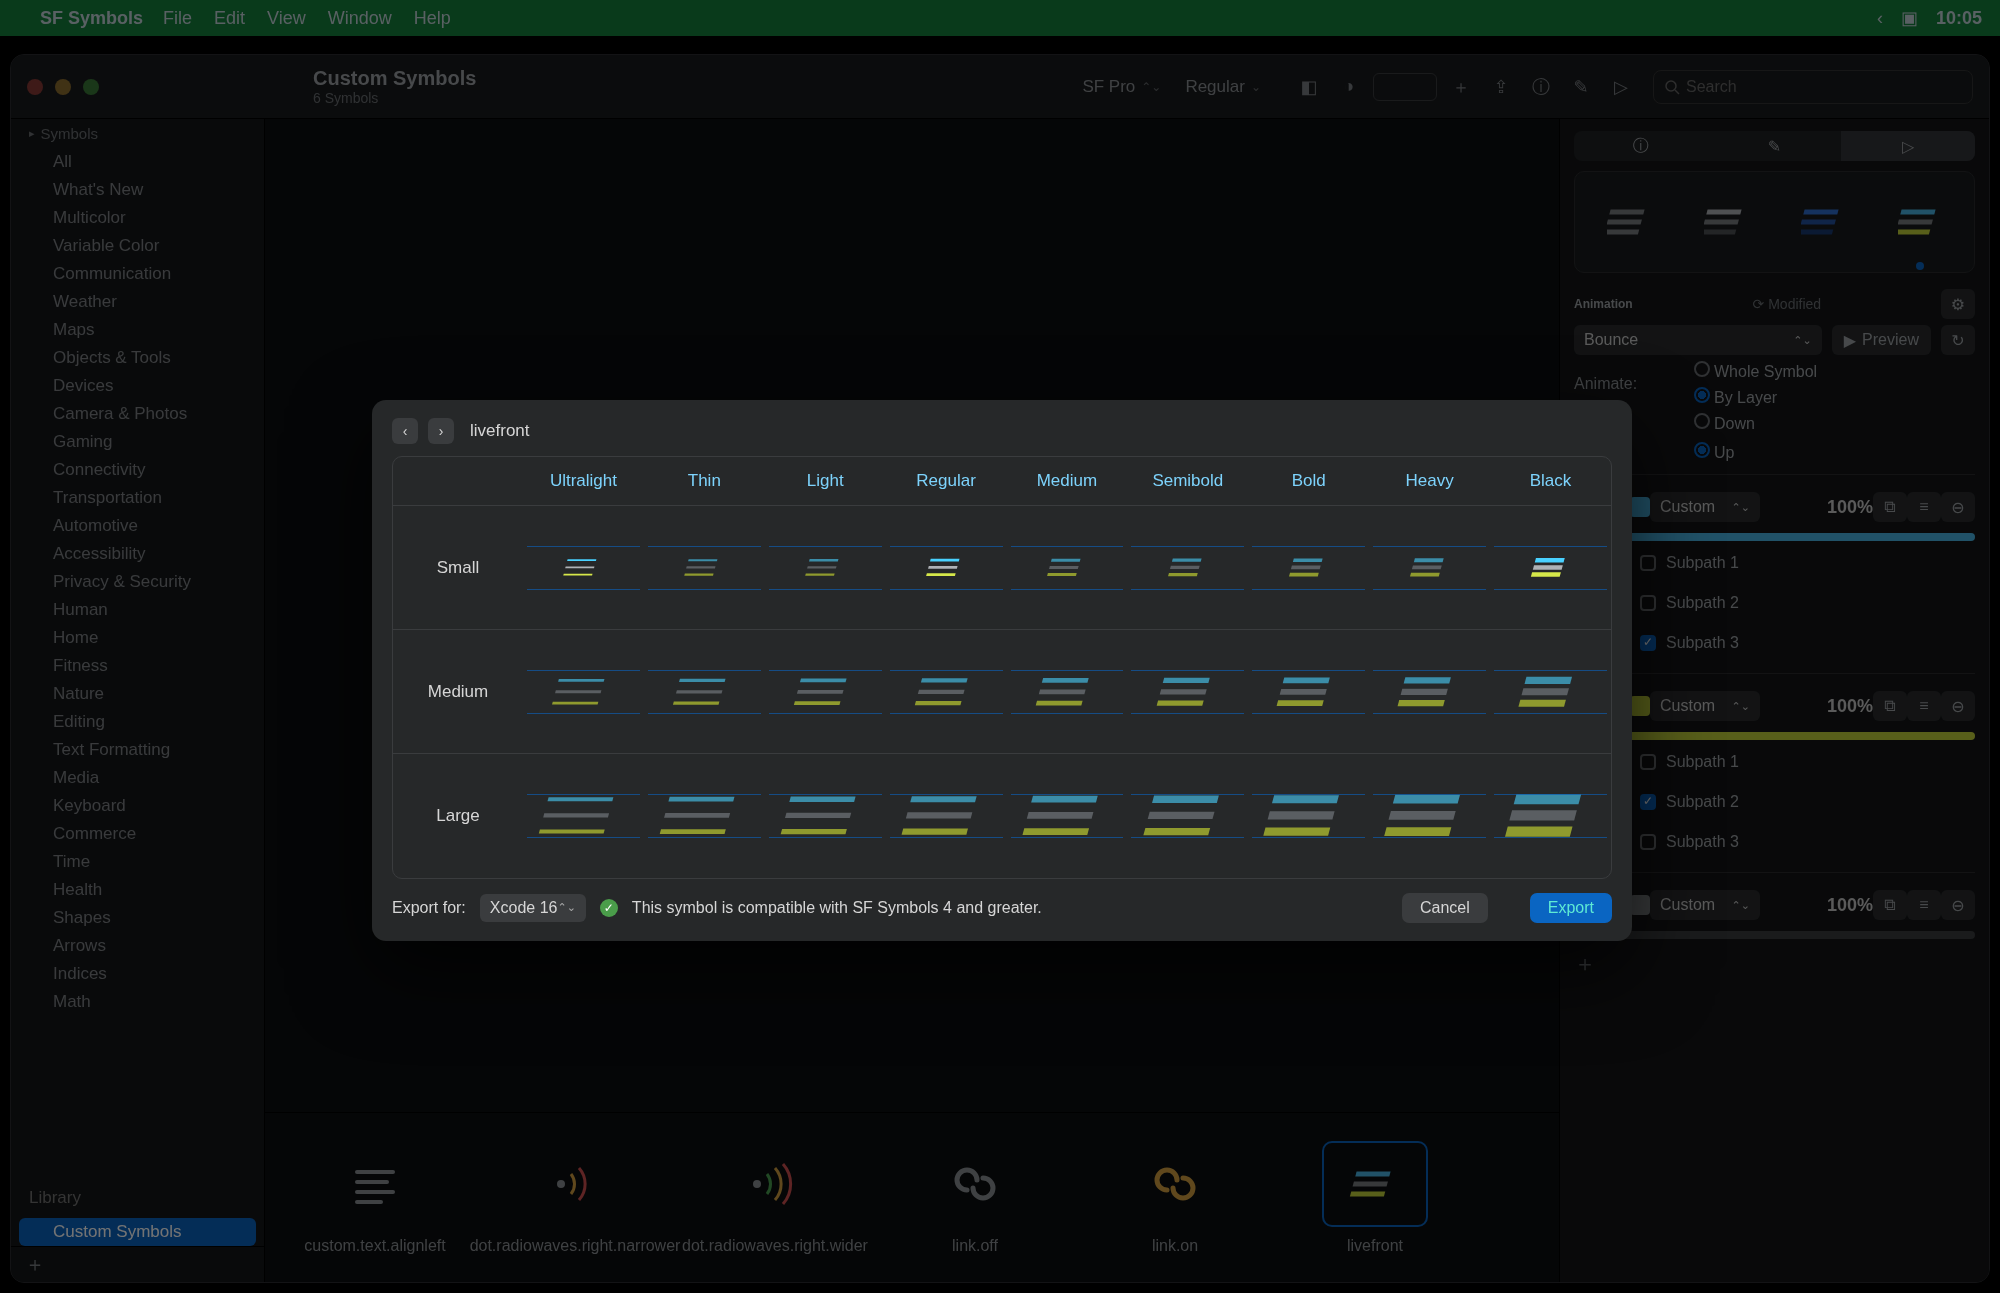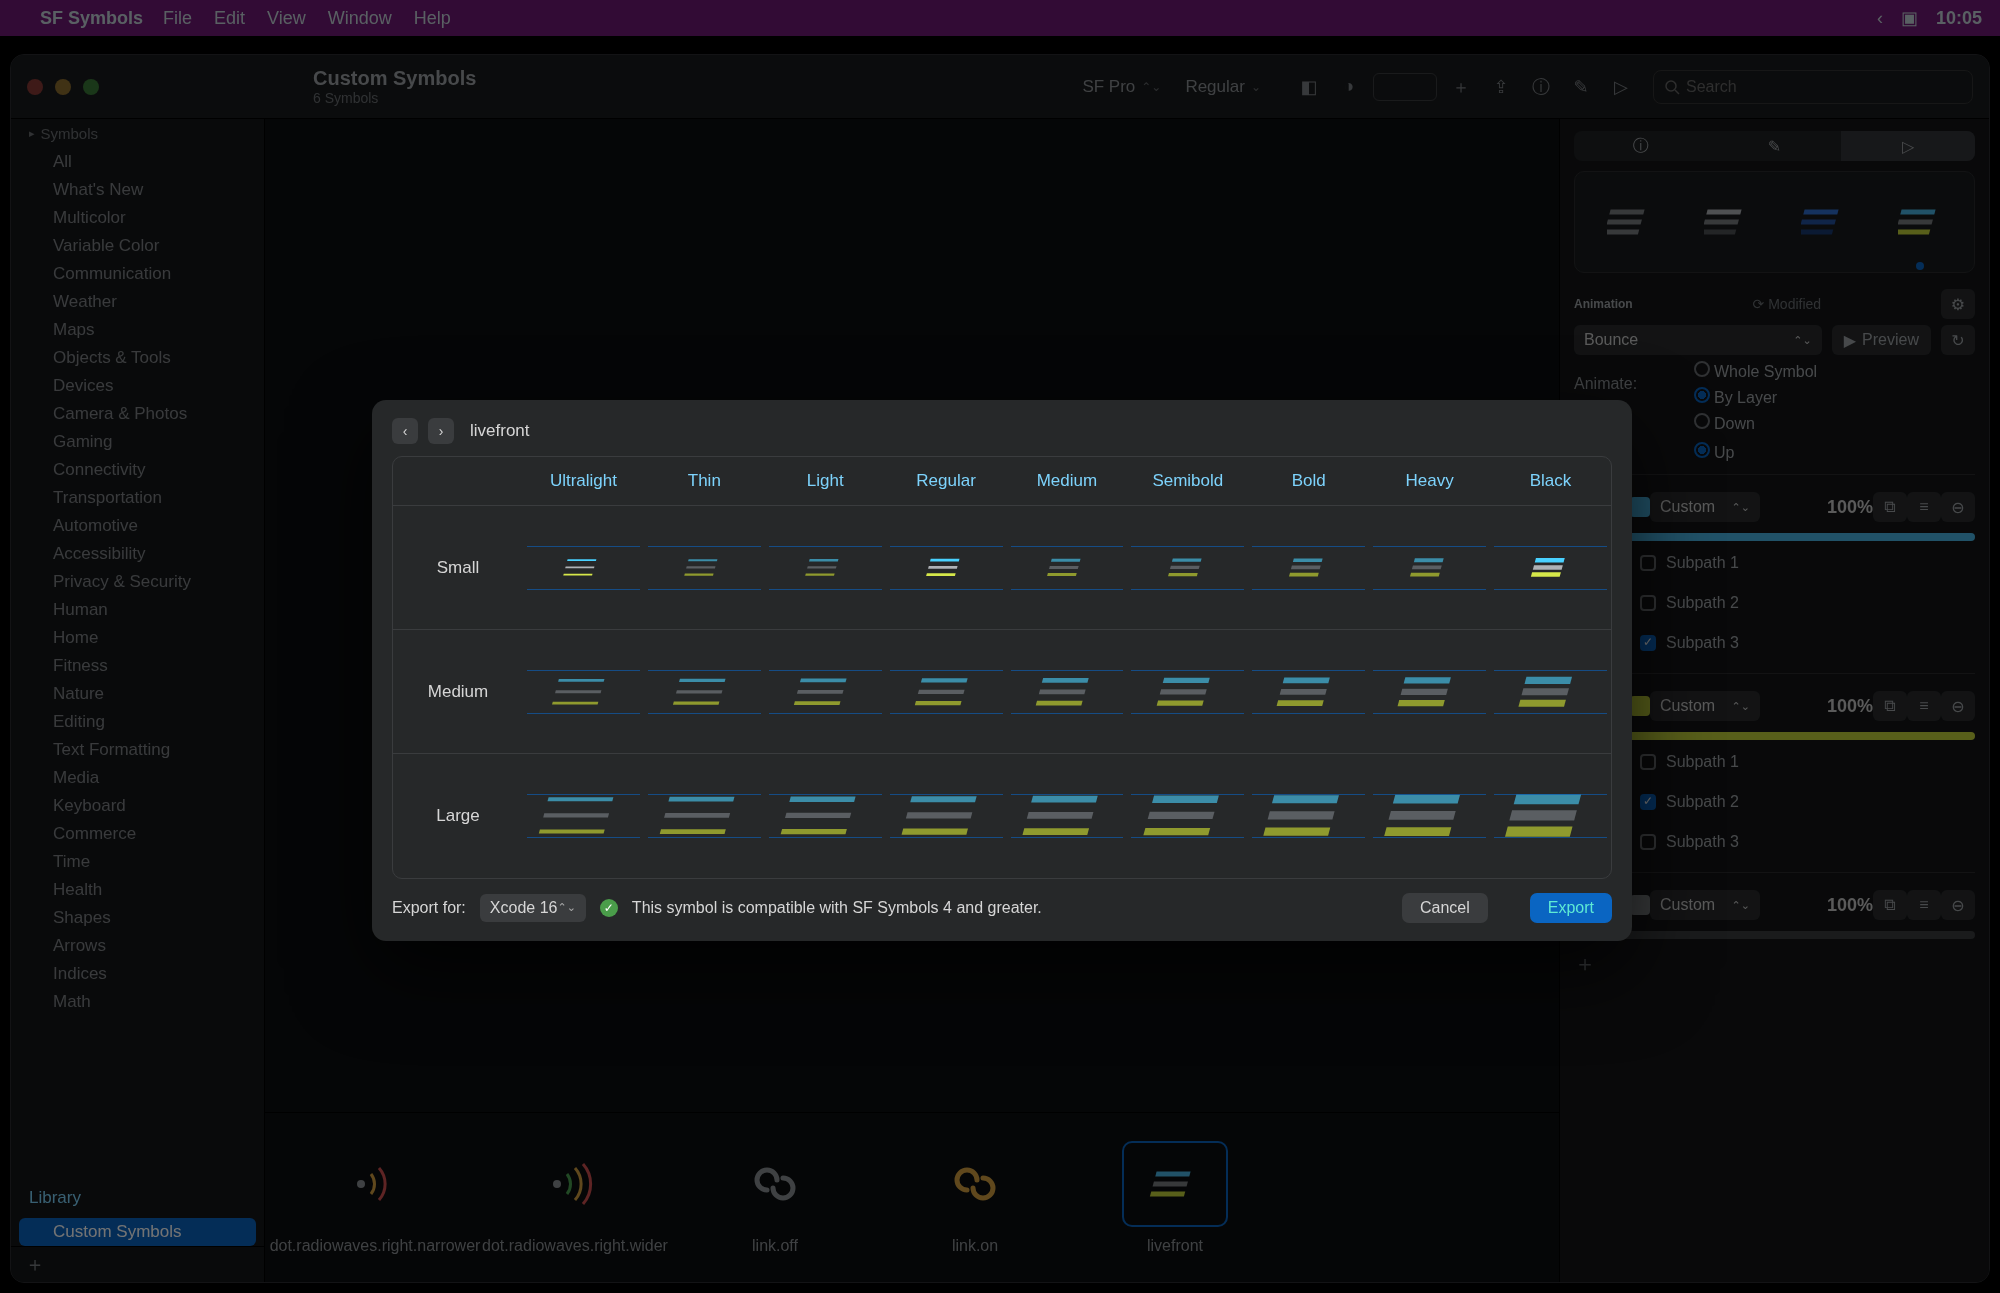--- a/index.html
+++ b/index.html
@@ -1,20 +1,20 @@
 <!DOCTYPE html>
 <html><head>
 <meta charset="utf-8">
 <style>
 * { margin:0; padding:0; box-sizing:border-box; font-family:-apple-system,BlinkMacSystemFont,"SF Pro Text",sans-serif; }
 html,body { width:2000px; height:1293px; background:#000; overflow:hidden; color:#c8c8c8; }
 .screen { width:2000px; height:1293px; position:relative; }
 
 
-.menubar { height:36px; background:#701a75; display:flex; align-items:center; padding:0 18px; font-size:18px; color:#c6d5dc; }
+.menubar { height:36px; background:#15803d; display:flex; align-items:center; padding:0 18px; font-size:18px; color:#c6d5dc; }
 .menubar .apple { font-size:20px; margin-right:22px; }
 .menubar .appname { font-weight:600; margin-right:20px; }
 .menubar .mitem { margin-right:22px; }
 .menubar .spacer { flex:1; }
 .menubar .ricon { margin-left:18px; font-size:18px; }
 
 
 .window { position:absolute; left:10px; top:54px; right:10px; bottom:10px; background:#141618; border-radius:14px; overflow:hidden; display:flex; flex-direction:column; border:1px solid #2a2c2f; }
 
 
@@ -35,21 +35,21 @@
 
 
 .body { flex:1; display:flex; min-height:0; }
 
 
 .sidebar { width:254px; background:#16181a; border-right:1px solid #000; display:flex; flex-direction:column; font-size:17px; color:#7e8286; overflow:hidden; }
 .sidebar .sec { padding:6px 18px; color:#6a6e72; font-size:15px; display:flex; align-items:center; gap:6px;}
 .sidebar ul{list-style:none;}
 .sidebar li{padding:4px 18px 4px 42px; white-space:nowrap;}
 .sidebar li.sel{background:#0a65c2;color:#fff;border-radius:6px;margin:0 8px;padding-left:34px;}
-.sidebar .lib{margin-top:auto;padding:10px 18px;color:#7dd3fc;}
+.sidebar .lib{margin-top:auto;padding:10px 18px;color:#737373;}
 .sidebar .footer{height:36px;border-top:1px solid #000;display:flex;align-items:center;padding:0 14px;color:#7b7f83;}
 
 
 .center { flex:1; background:#0d0f11; display:flex; flex-direction:column; min-width:0; }
 .canvas { flex:1; }
 .strip { height:170px; border-top:1px solid #000; display:flex; align-items:center; gap:60px; padding:0 40px; color:#8d9195; font-size:16px; }
 .strip .item{display:flex;flex-direction:column;align-items:center;gap:10px;width:140px;text-align:center;}
 .strip .item.sel .iconbox{border:2px solid #0a65c2;border-radius:10px;}
 .strip .iconbox{width:106px;height:86px;display:flex;align-items:center;justify-content:center;}
 .strip svg{width:56px;height:48px;}
@@ -216,20 +216,33 @@
           <span style="font-size:20px;">＋</span>
         </div>
       </div>
 
       <div class="center">
         <div class="canvas"></div>
         <div class="strip" id="strip">
             <div class="item">
               <div class="iconbox">
                 <svg viewBox="0 0 56 48">
+                  <g stroke="#8d9195" stroke-width="4" stroke-linecap="round">
+                    <line x1="10" y1="12" x2="46" y2="12"></line>
+                    <line x1="10" y1="22" x2="40" y2="22"></line>
+                    <line x1="10" y1="32" x2="46" y2="32"></line>
+                    <line x1="10" y1="42" x2="34" y2="42"></line>
+                  </g>
+                </svg>
+              </div>
+              <span>custom.text.alignleft</span>
+            </div>
+            <div class="item">
+              <div class="iconbox">
+                <svg viewBox="0 0 56 48">
                   <circle cx="14" cy="24" r="4" fill="#8d9195"></circle>
                   <path d="M24 14 A16 16 0 0 1 24 34" fill="none" stroke="#d4a040" stroke-width="3"></path>
                   <path d="M32 8 A24 24 0 0 1 32 40" fill="none" stroke="#d05050" stroke-width="3"></path>
                 </svg>
               </div>
               <span>dot.radiowaves.right.narrower</span>
             </div>
             <div class="item">
               <div class="iconbox">
                 <svg viewBox="0 0 56 48">

